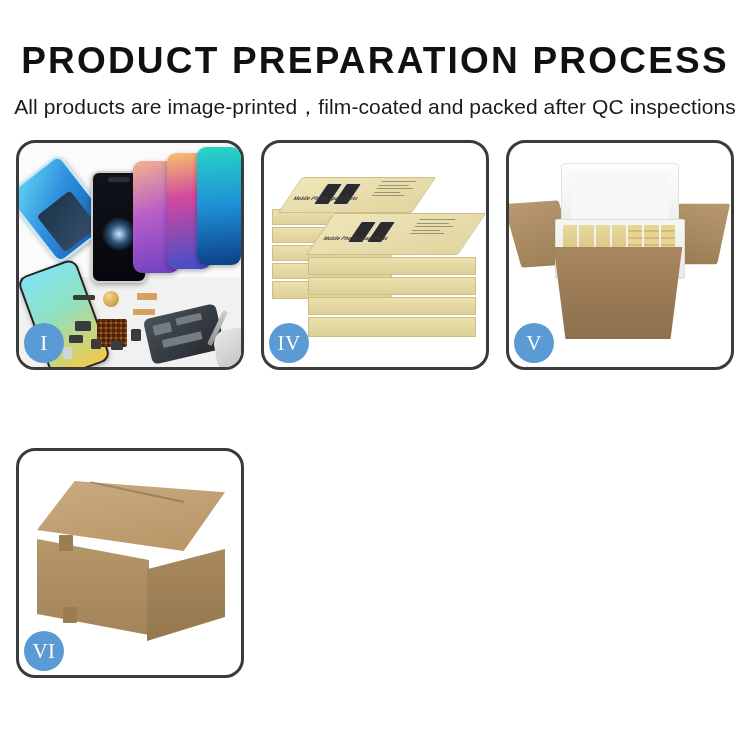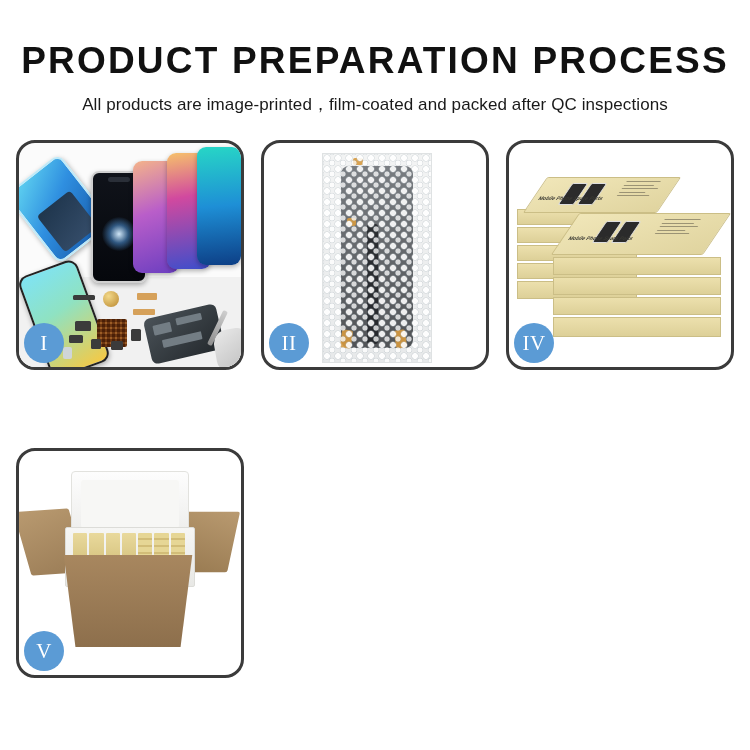--- a/index.html
+++ b/index.html
@@ -12,21 +12,21 @@
 
   
   .header{position:absolute;top:0;left:0;width:750px;text-align:center;}
   .title{
     margin:0;padding-top:42px;
     font-size:37px;font-weight:700;letter-spacing:2.2px;
     color:#111;line-height:1;font-family:"Liberation Sans",sans-serif;
   }
   .subtitle{
     margin:0;padding-top:14px;
-    font-size:17px;font-weight:400;letter-spacing:.1px;color:#1a1a1a;
+    font-size:21px;font-weight:400;letter-spacing:.1px;color:#1a1a1a;
     font-family:"Liberation Sans",sans-serif;
   }
 
   
   .grid{
     position:absolute;top:140px;left:16px;
     width:718px;height:560px;
     display:grid;
     grid-template-columns:repeat(3,228px);
     grid-template-rows:repeat(2,230px);
@@ -246,34 +246,20 @@
           <i style="left:8px;top:8px;width:18px;height:10px;"></i>
           <i style="left:32px;top:6px;width:26px;height:7px;"></i>
           <i style="left:14px;top:24px;width:40px;height:8px;"></i>
         </div>
         <div class="tool"></div>
         <div class="hand"></div>
       </div>
       <div class="badge">I</div>
     </div>
 
-    <div class="panel p2">
-      <div class="stage">
-        <div class="bag">
-          <div class="screen"></div>
-          <div class="cable"></div>
-          <div class="tape" style="left:30px;top:4px;width:10px;height:7px;"></div>
-          <div class="tape" style="left:24px;top:64px;width:9px;height:8px;"></div>
-          <div class="tape" style="left:18px;top:176px;width:11px;height:18px;transform:rotate(8deg);"></div>
-          <div class="tape" style="left:72px;top:176px;width:11px;height:18px;transform:rotate(-8deg);"></div>
-          <div class="bubbles"></div>
-        </div>
-      </div>
-      <div class="badge">II</div>
-    </div>
 
 
     <div class="panel p4">
       <div class="stage">
         <div class="stack">
 
           <div class="sbox" style="left:0;top:48px;width:120px;height:16px;">
               <div class="face"></div>
             </div>
           <div class="sbox" style="left:0;top:66px;width:120px;height:16px;">
@@ -348,15 +334,26 @@
             <i></i>
             <i class="flat"></i>
             <i class="flat"></i>
             <i class="flat"></i>
         </div>
         <div class="carton"></div>
       </div>
       <div class="badge">V</div>
     </div>
 
+    <div class="panel p6">
+      <div class="stage">
+        <div class="boxTop"></div>
+        <div class="boxFront"></div>
+        <div class="boxSide"></div>
+        <div class="seam" style="left:70px;top:40px;width:96px;height:2px;transform:rotate(12deg);"></div>
+        <div class="tape" style="left:40px;top:84px;width:14px;height:16px;"></div>
+        <div class="tape" style="left:44px;top:156px;width:14px;height:16px;"></div>
+      </div>
+      <div class="badge">VI</div>
+    </div>
 
   </div>
 </div>
 
 </body></html>

